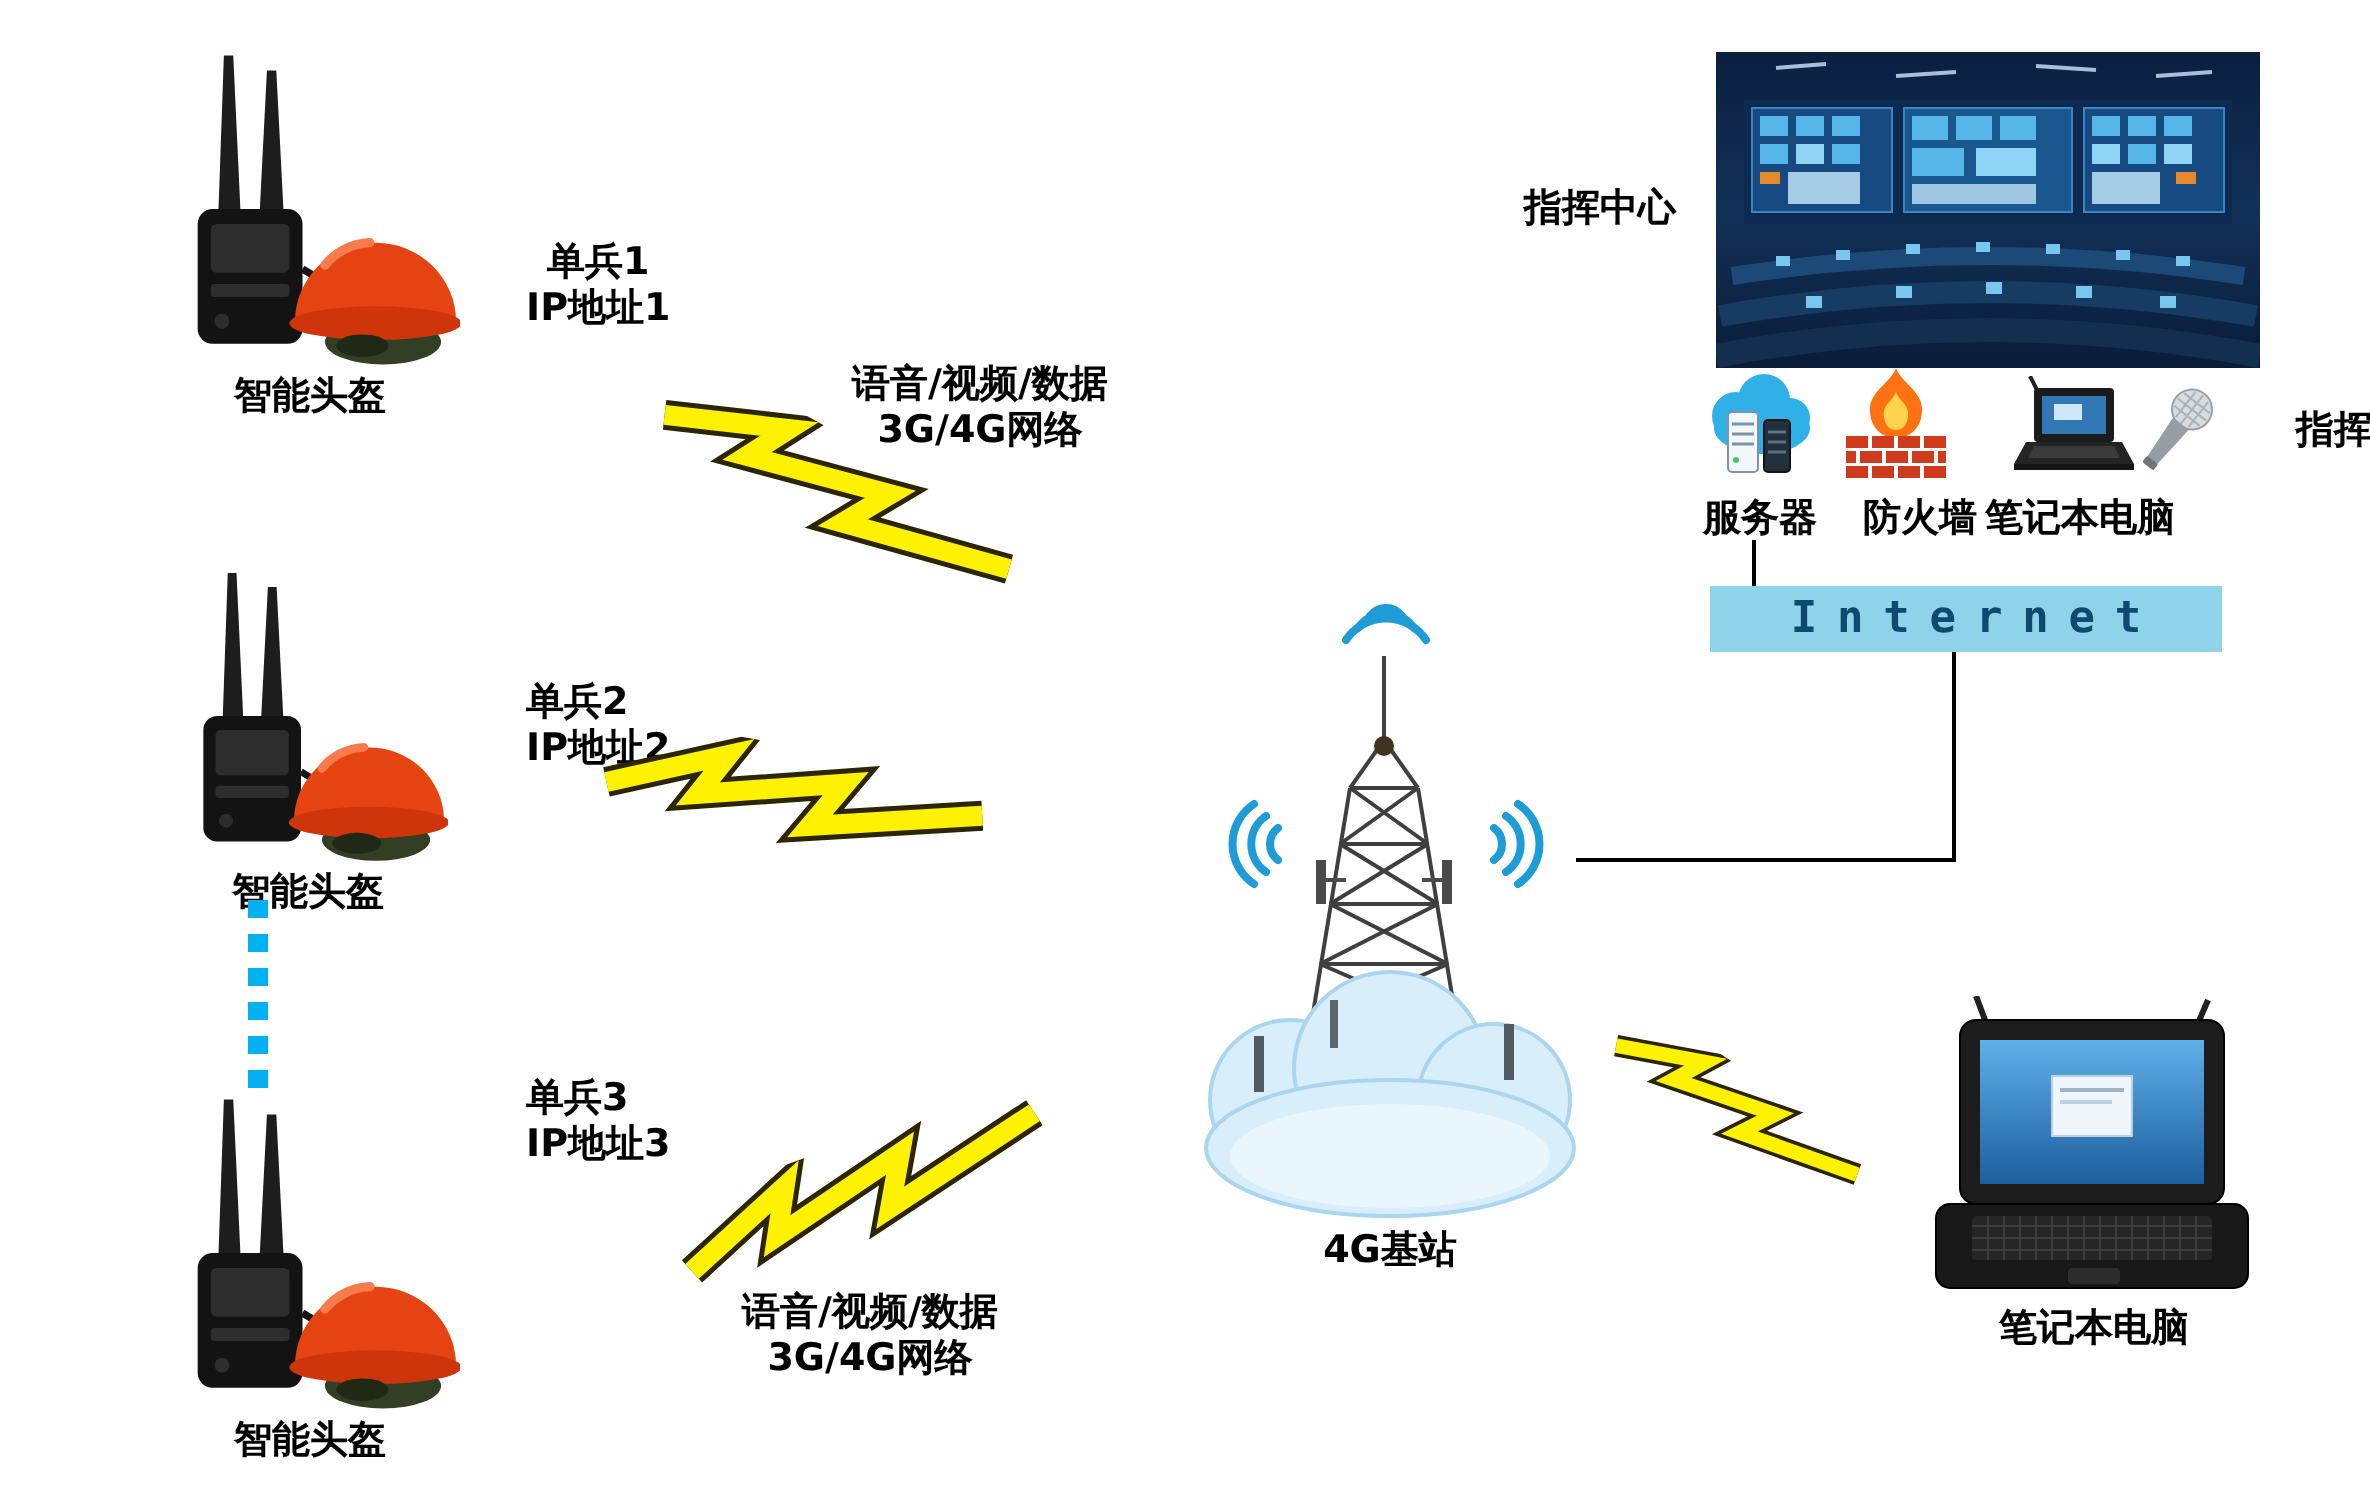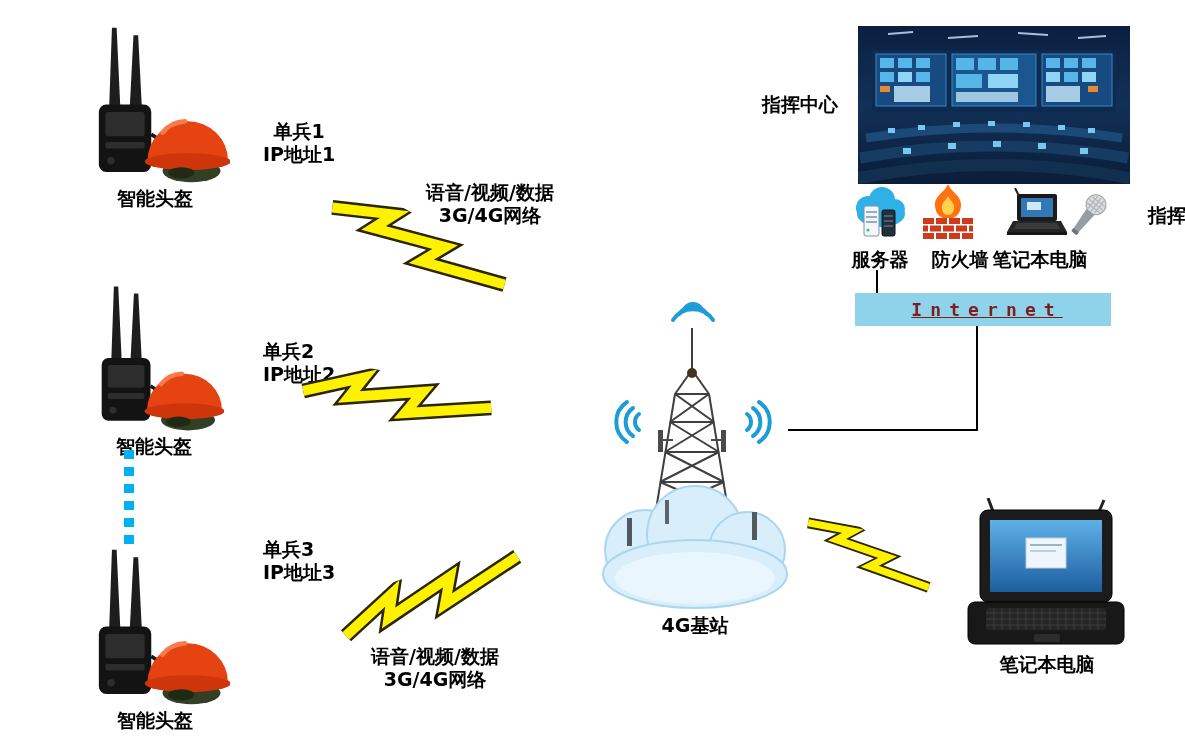--- a/index.html
+++ b/index.html
@@ -8,22 +8,22 @@
   .node svg{display:block;}
   .lbl{position:absolute;color:#000;font-weight:700;font-size:19px;line-height:23px;white-space:nowrap;}
   .lbl.center{text-align:center;}
   .two-line span{display:block;}
   .bolt{position:absolute;transform-origin:0 50%;}
   .bolt-outline{stroke:var(--lightning-outline,#2B2500);fill:none;stroke-width:15;}
   .bolt-core{stroke:var(--lightning-fill,#FFF200);fill:none;stroke-width:10;}
   .wifi-arc{stroke:var(--wifi,#1E9CD7);fill:none;stroke-width:4;stroke-linecap:round;}
   .internet-bar{position:absolute;left:855px;top:293px;width:256px;height:33px;
     background:var(--internet-bar,#8FD3EA);display:flex;align-items:center;justify-content:center;}
-  .internet-bar .txt{color:#7f1d1d;font-family:"DejaVu Sans Mono",monospace;font-weight:700;
-    font-size:18px;letter-spacing:0.45em;text-indent:0.45em;text-decoration:underline;}
+  .internet-bar .txt{color:#0c4a6e;font-family:"DejaVu Sans Mono",monospace;font-weight:700;
+    font-size:22px;letter-spacing:0.45em;text-indent:0.45em;}
   .dotted{position:absolute;left:124px;top:450px;width:10px;height:98px;
     background:repeating-linear-gradient(to bottom,var(--dotted-line,#00B0F0) 0 9px,transparent 9px 17px);}
   .overlay{position:absolute;left:0;top:0;pointer-events:none;}
 </style>
 </head>
 <body>
 
 <div class="canvas">
 
   <div class="node" style="left:80px;top:24px;width:150px;">

